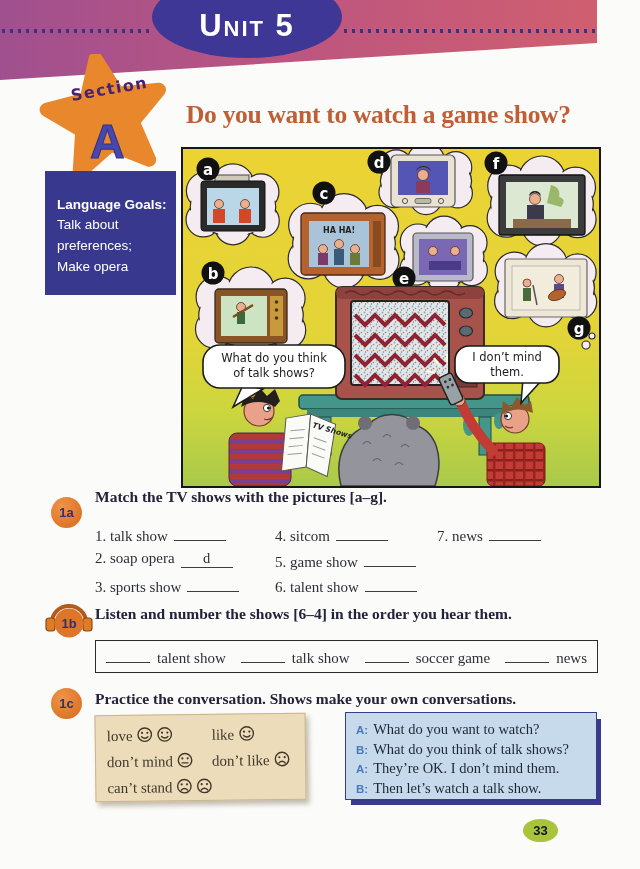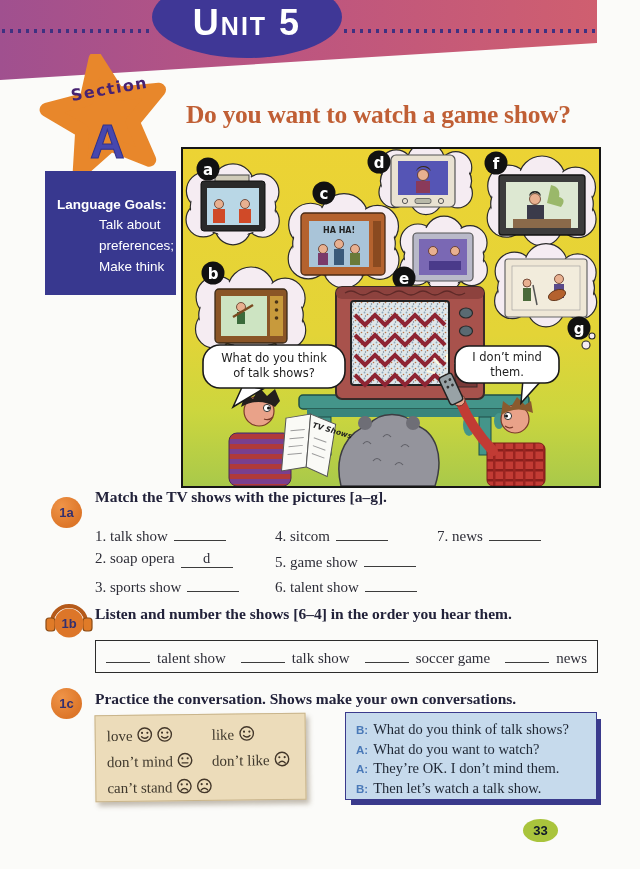--- a/index.html
+++ b/index.html
@@ -18,28 +18,28 @@
   .banner{position:absolute;left:0;top:0;width:640px;height:86px;
           background:linear-gradient(90deg,var(--banner-left) 0%,var(--banner-mid) 45%,var(--banner-right) 100%);
           clip-path:polygon(0 0,597px 0,597px 43px,0 80px);}
   .dots{position:absolute;height:4px;
         background:repeating-linear-gradient(90deg,var(--dots) 0 3px,transparent 3px 8px);}
   .dots-left{left:2px;top:29px;width:148px;}
   .dots-right{left:344px;top:29px;width:252px;}
   .unit-ellipse{position:absolute;left:152px;top:-24px;width:190px;height:82px;border-radius:50%;
                 background:var(--unit-ellipse);display:flex;align-items:flex-end;justify-content:center;}
   .unit-ellipse span{font-family:"Liberation Sans",sans-serif;font-weight:bold;font-variant:small-caps;
-                font-size:36px;color:#ffffff;letter-spacing:2px;padding-bottom:14px;}
+                font-size:31px;color:#ffffff;letter-spacing:2px;padding-bottom:14px;}
   
   .star-wrap{position:absolute;left:28px;top:54px;width:162px;height:128px;}
   
   .goals{position:absolute;left:45px;top:171px;width:131px;height:124px;background:var(--goals-box);
          color:#fff;font-family:"Liberation Sans",sans-serif;padding:26px 0 17px 12px;box-sizing:border-box;}
   .goals .g-title{font-weight:bold;font-size:13.5px;margin-bottom:3px;}
-  .goals .g-line{font-size:13.5px;line-height:1.55;margin-left:42px;}
+  .goals .g-line{font-size:13.5px;line-height:1.55;}
   
   .page-title{position:absolute;left:186px;top:100px;width:414px;white-space:nowrap;
               font-weight:bold;font-size:25.5px;letter-spacing:-0.3px;color:var(--title-orange);}
   
   .illus{position:absolute;left:181px;top:147px;width:416px;height:337px;border:2.5px solid #161616;}
   .illus svg{display:block;}
   
   .badge{position:absolute;width:31px;height:31px;border-radius:50%;
          background:radial-gradient(circle at 35% 30%,#ef9448,var(--badge-orange) 70%);
          color:var(--badge-text);font:bold 13px "Liberation Sans",sans-serif;
@@ -93,21 +93,21 @@
       <path d="M67.6 4.9 L89.8 39.7 L131 35.8 L104.7 67.8 L121.2 105.7 L82.7 90.6 L51.7 117.9 L54.2 76.7 L18.6 55.7 L58.6 45.2 Z" fill="#e8872b" stroke="#e8872b" stroke-width="14" stroke-linejoin="round"></path>
       <text x="44" y="47" transform="rotate(-10 44 47)" font-family="DejaVu Sans" font-size="16" font-weight="bold" fill="#472272" letter-spacing="1.5">Section</text>
       <text x="62" y="104" font-family="Liberation Sans" font-size="48" font-weight="bold" fill="#4747ae" stroke="#32328a" stroke-width="1">A</text>
     </svg>
   </div>
 
   <div class="goals">
     <div class="g-title">Language Goals:</div>
     <div class="g-line">Talk about</div>
     <div class="g-line">preferences;</div>
-    <div class="g-line">Make think</div>
+    <div class="g-line">Make opera</div>
   </div>
 
   <div class="page-title">Do you want to watch a game show?</div>
 
   <div class="illus">
     <svg width="416" height="337" viewBox="0 0 416 337">
       <defs>
         <linearGradient id="bgGrad" x1="0" y1="0" x2="0" y2="1">
           <stop offset="0%" stop-color="#ecd334"></stop>
             <stop offset="55%" stop-color="#e3d437"></stop>
@@ -528,20 +528,20 @@
           </svg><svg width="16" height="16" viewBox="0 0 15 15">
             <circle cx="7.5" cy="7.5" r="6.3" fill="none" stroke="#43372a" stroke-width="1.3"></circle>
             <circle cx="5" cy="5.8" r="1" fill="#43372a"></circle>
             <circle cx="10" cy="5.8" r="1" fill="#43372a"></circle>
             <path d="M4.5 11.2 Q7.5 8.2 10.5 11.2" fill="none" stroke="#43372a" stroke-width="1.3" stroke-linecap="round"></path>
           </svg></span>
       </div>
   </div>
 
   <div class="dlg-box">
+    <div class="dlg-line"><span class="spk">A:</span><span>What do you want to watch?</span></div>
     <div class="dlg-line"><span class="spk">B:</span><span>What do you think of talk shows?</span></div>
-    <div class="dlg-line"><span class="spk">A:</span><span>What do you want to watch?</span></div>
     <div class="dlg-line"><span class="spk">A:</span><span>They’re OK. I don’t mind them.</span></div>
     <div class="dlg-line"><span class="spk">B:</span><span>Then let’s watch a talk show.</span></div>
   </div>
 
   <div class="page-num">33</div>
 </div>
 
 </body></html>

